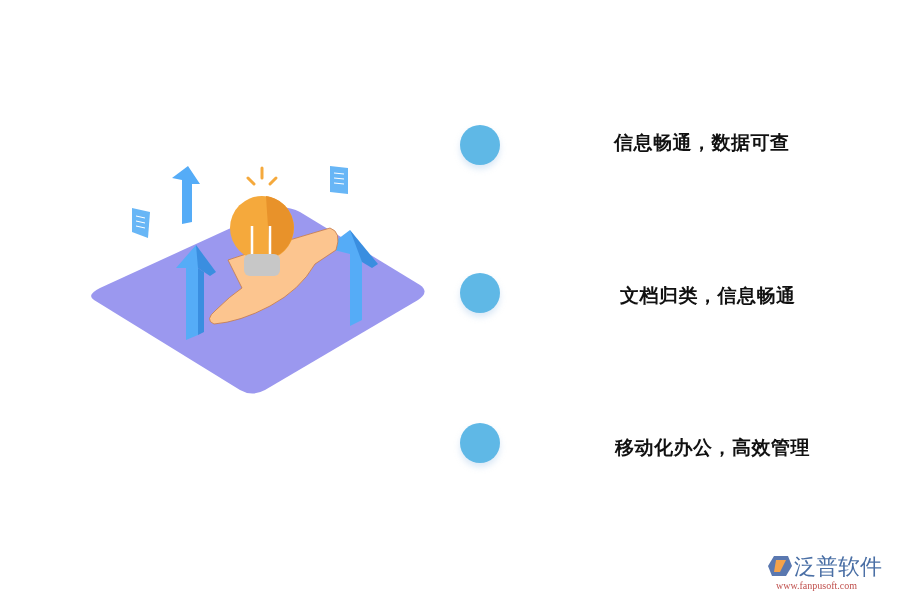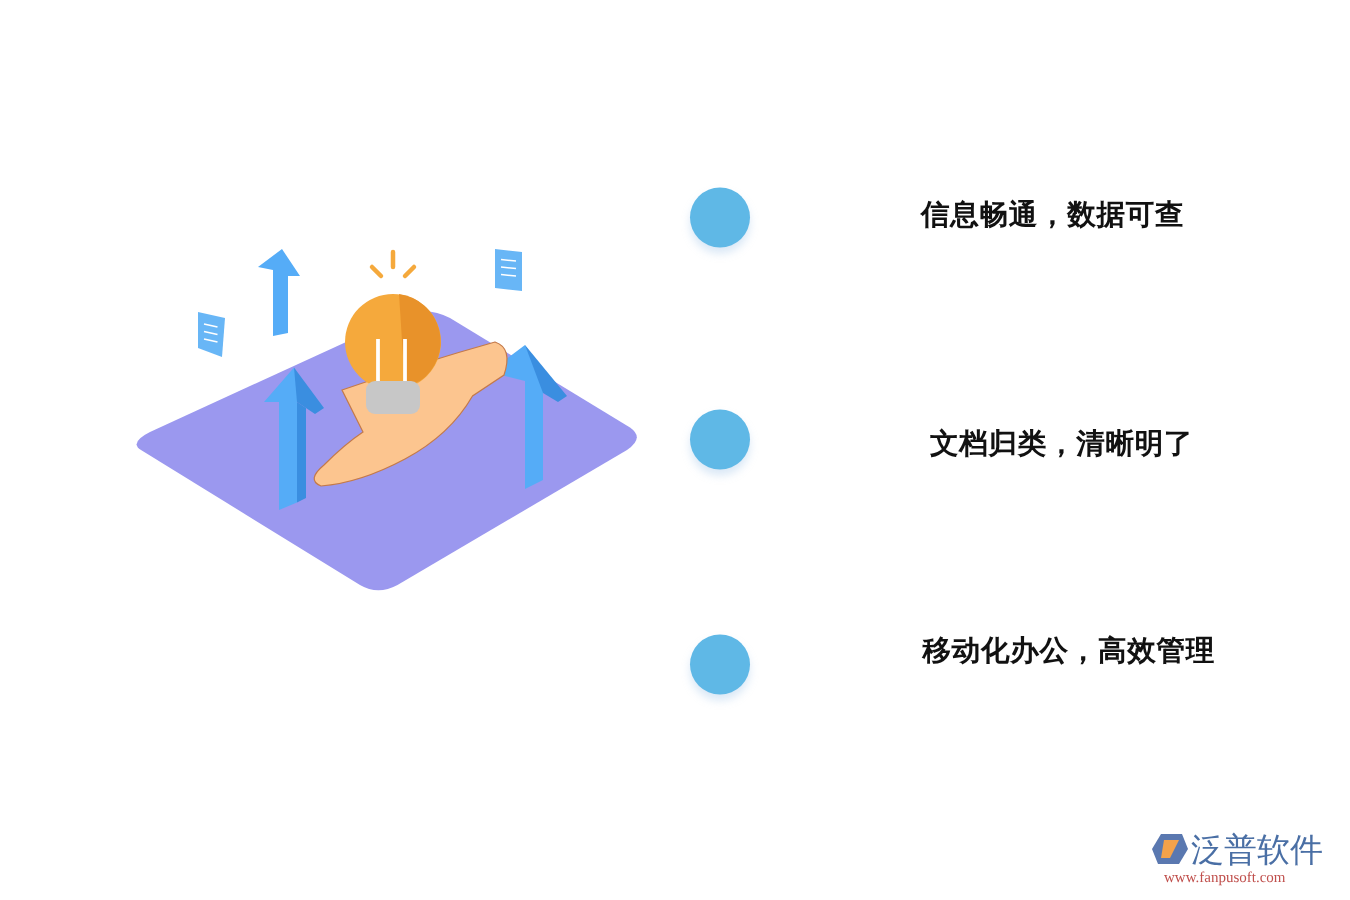--- a/index.html
+++ b/index.html
@@ -60,24 +60,24 @@
       <line x1="168" y1="28" x2="174" y2="34" stroke="#f5a93c" stroke-width="3" stroke-linecap="round"></line>
       <line x1="196" y1="28" x2="190" y2="34" stroke="#f5a93c" stroke-width="3" stroke-linecap="round"></line>
     </g>
   </svg>
 </div>
 
 <div class="dot" style="left:460px;top:125px;"></div>
 <div class="label" style="left:577px;top:130px;">信息畅通，数据可查</div>
 
 <div class="dot" style="left:460px;top:273px;"></div>
-<div class="label" style="left:583px;top:283px;">文档归类，清晰明了</div>
+<div class="label" style="left:583px;top:283px;">文档归类，信息畅通</div>
 
 <div class="dot" style="left:460px;top:423px;"></div>
-<div class="label" style="left:578px;top:421px;">移动化办公，高效管理</div>
+<div class="label" style="left:578px;top:435px;">移动化办公，高效管理</div>
 
 <div class="logo">
   <svg width="24" height="24" style="position:absolute;left:0;top:2px;">
     <polygon points="6,2 20,2 24,12 18,22 4,22 0,12" fill="#5a78b0"></polygon>
     <polygon points="8,6 18,6 12,18 6,18" fill="#f4a24a"></polygon>
   </svg>
   <div class="logo-name">泛普软件</div>
   <div class="logo-url">www.fanpusoft.com</div>
 </div>
 

